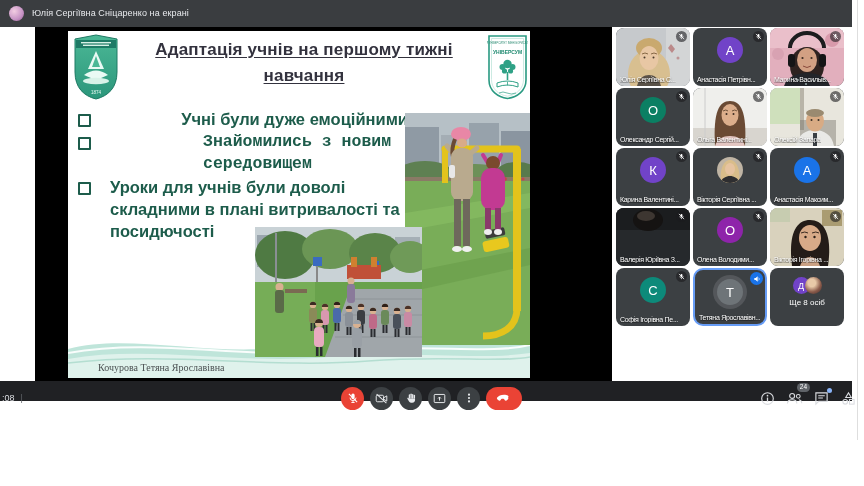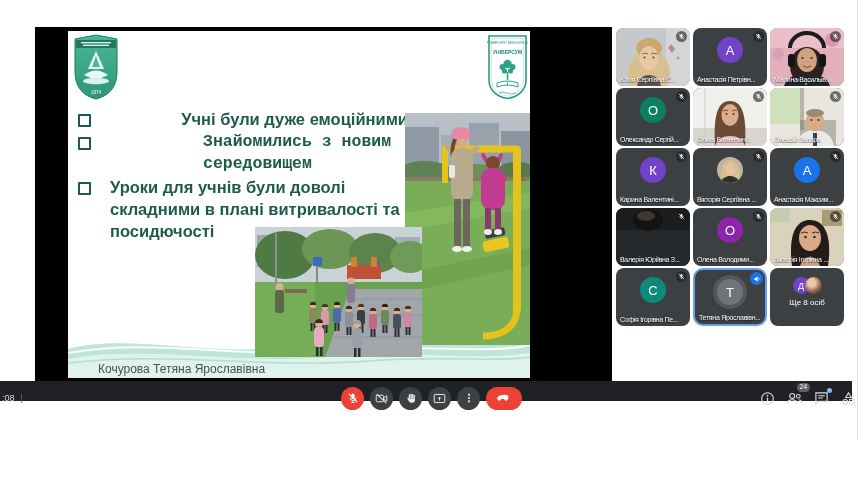--- a/index.html
+++ b/index.html
@@ -29,21 +29,21 @@
   .sq{flex:0 0 auto;width:9px;height:9px;border:2px solid #1d5c4b;margin-top:6px;border-radius:1px;}
   .btext{display:inline-block;font-size:16.5px;font-weight:bold;color:#1d5c4b;line-height:22px;}
   .bullet:nth-child(2) .btext{max-width:205px;font-family:Liberation Mono, monospace;}
   .bullet:nth-child(3) .btext{max-width:298px;}
 
   .photoA{position:absolute;left:337px;top:82px;width:125px;height:232px;z-index:2;overflow:hidden;}
   .photoB{position:absolute;left:187px;top:196px;width:167px;height:130px;z-index:3;overflow:hidden;}
   .photoA svg,.photoB svg{display:block;width:100%;height:100%;}
 
   .waves{position:absolute;left:0;top:292px;width:462px;height:55px;z-index:1;}
-  .slide-caption{position:absolute;left:30px;top:331px;z-index:4;font-size:12px;color:#4b5052;}
+  .slide-caption{position:absolute;left:30px;top:331px;z-index:4;font-size:10px;color:#4b5052;font-family:Liberation Serif, serif;}
 
   
   .tile{position:absolute;width:74px;height:58px;border-radius:8px;overflow:hidden;
         background:#3c4043;box-sizing:border-box;}
   .tile.speaking{border:2px solid #669cf6;border-radius:10px;}
   .tile-vid{position:absolute;inset:0;}
   .tile-vid svg{display:block;width:100%;height:100%;}
   .tile-name{position:absolute;left:4px;bottom:3px;max-width:66px;font-size:7px;letter-spacing:-.3px;
         color:#fff;white-space:nowrap;overflow:hidden;text-shadow:0 1px 2px rgba(0,0,0,.85);}
   .mic-badge{position:absolute;top:3px;right:3px;width:11px;height:11px;border-radius:50%;
@@ -87,20 +87,24 @@
         padding:1px 3px;border-radius:6px;line-height:1;}
   .chat-dot{position:absolute;top:-1px;right:-2px;width:5px;height:5px;border-radius:50%;background:#8ab4f8;}
 
   .edge-line{position:absolute;left:857px;top:0;width:1px;height:440px;background:#dedede;}
 </style>
 </head>
 <body>
 
 <div class="app">
 
+  <div class="topbar">
+    <span class="avatar"></span>
+    <span class="banner-text">Юлія Сергіївна Сніцаренко на екрані</span>
+  </div>
 
   <div class="stage">
     <div class="slide">
 
       <svg class="logoL" viewBox="0 0 46 66">
         <defs>
           <linearGradient id="shg" x1="0" y1="0" x2="0" y2="1">
             <stop offset="0" stop-color="#4bb896"></stop>
               <stop offset="1" stop-color="#2b967b"></stop>
           </linearGradient>
@@ -109,20 +113,21 @@
         <path d="M3 6 L43 6 L43 14 L3 14 Z" fill="#1e7a66"></path>
         <rect x="8" y="8" width="30" height="1.4" fill="#d8efe6"></rect>
         <rect x="10" y="10.6" width="26" height="1.4" fill="#d8efe6"></rect>
         <path d="M23 17 L31 35 L15 35 Z" fill="#eafaf4"></path>
         <path d="M23 22 L27 33 L19 33 Z" fill="#4bb896"></path>
         <path d="M11 41 q12 -9 24 0 q-12 7 -24 0 z" fill="#eafaf4"></path>
         <ellipse cx="23" cy="47" rx="13" ry="3.2" fill="#d8f2e8"></ellipse>
         <text x="23" y="60" font-size="4.6" fill="#eafaf4" text-anchor="middle">1874</text>
       </svg>
 
+      <div class="slide-title">Адаптація учнів на першому тижні навчання</div>
 
       <svg class="logoR" viewBox="0 0 41 66">
         <path d="M2 2 H39 V46 C39 57 30 63 20.5 64.5 C11 63 2 57 2 46 Z" fill="#fff" stroke="#2a9a82" stroke-width="1.6"></path>
         <path d="M4.5 4.5 H36.5 V45.5 C36.5 55 29 61 20.5 62.2 C12 61 4.5 55 4.5 45.5 Z" fill="none" stroke="#bfe5da" stroke-width=".8"></path>
         <text x="20.5" y="10" font-size="2.6" fill="#2a8a72" text-anchor="middle">КИЇВСЬКИЙ УНІВЕРСИТЕТ ІМЕНІ БОРИСА ГРІНЧЕНКА</text>
         <text x="20.5" y="20" font-size="5" font-weight="bold" fill="#1e8a70" text-anchor="middle">УНІВЕРСУМ</text>
         <g fill="#2fa186">
           <circle cx="20.5" cy="30" r="4.2"></circle>
             <circle cx="15.5" cy="33" r="3"></circle>
             <circle cx="25.5" cy="33" r="3"></circle>

